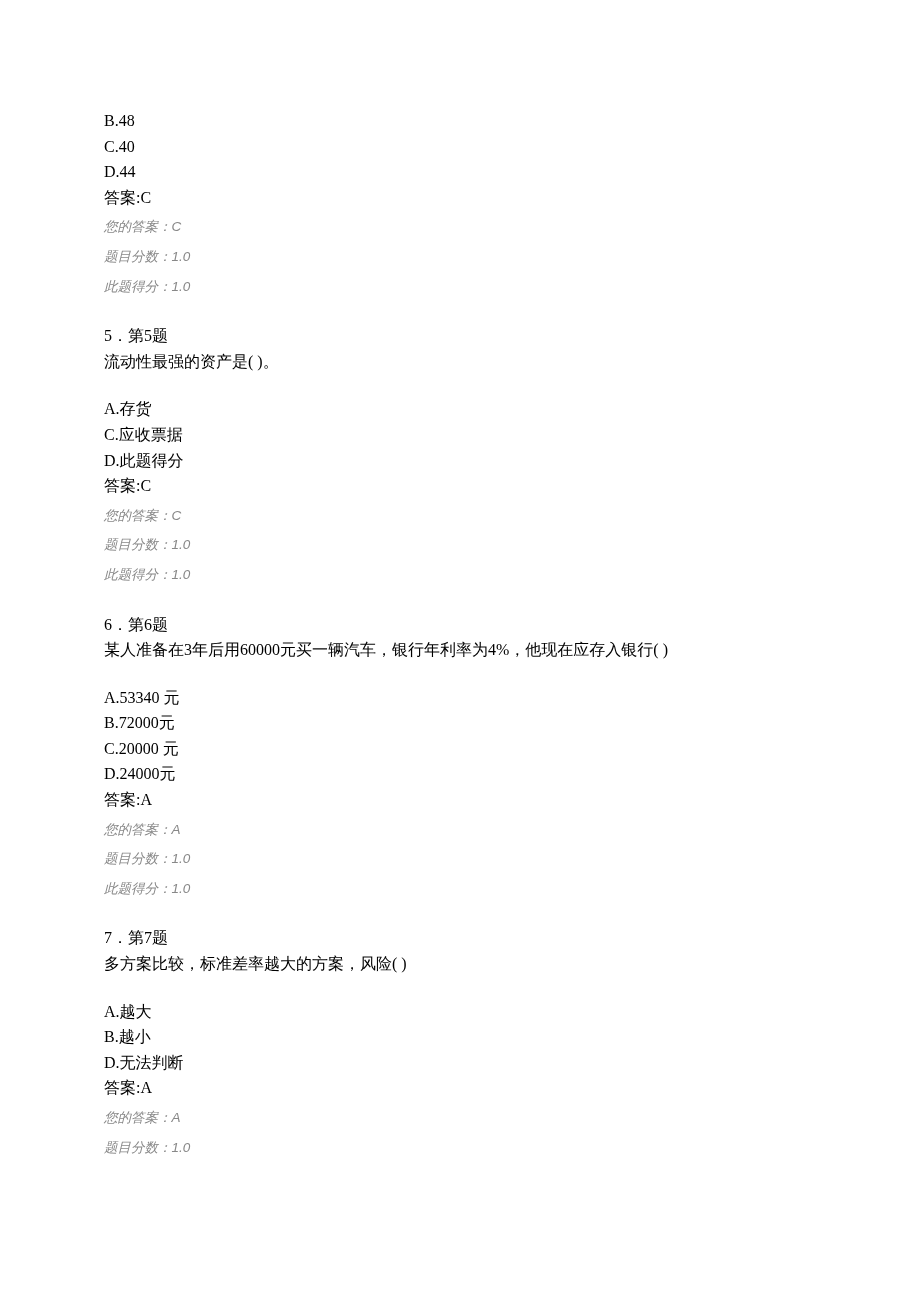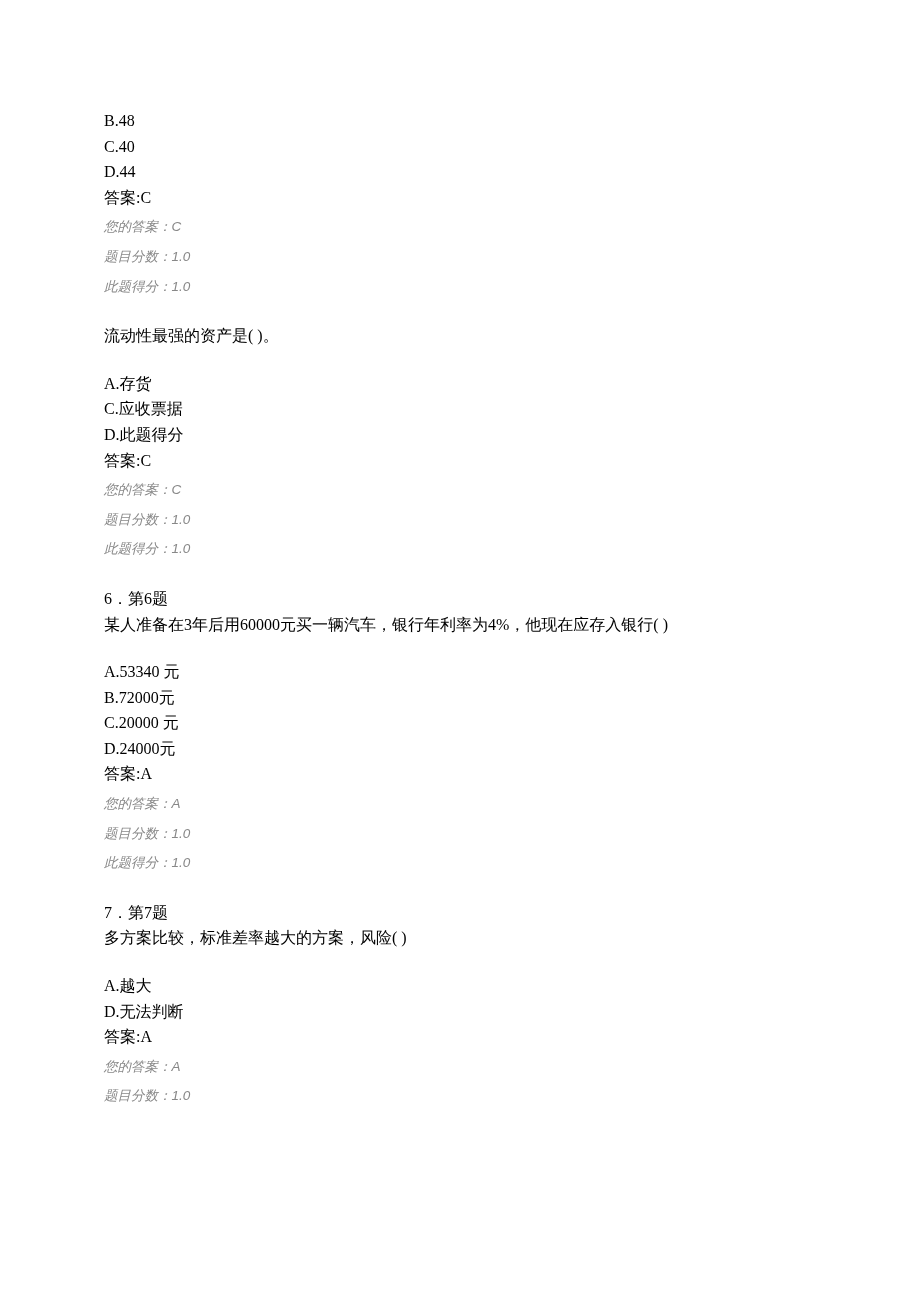--- a/index.html
+++ b/index.html
@@ -48,20 +48,21 @@
   <p class="line">B.48</p>
   <p class="line">C.40</p>
   <p class="line">D.44</p>
   <p class="line">答案:C</p>
   <p class="meta">您的答案：C</p>
   <p class="meta">题目分数：1.0</p>
   <p class="meta">此题得分：1.0</p>
 
   <div class="gap"></div>
 
+  <p class="line q-header">5．第5题</p>
   <p class="line">流动性最强的资产是( )。</p>
   <div class="blank"></div>
   <p class="line">A.存货</p>
   <p class="line">C.应收票据</p>
   <p class="line">D.此题得分</p>
   <p class="line">答案:C</p>
   <p class="meta">您的答案：C</p>
   <p class="meta">题目分数：1.0</p>
   <p class="meta">此题得分：1.0</p>
 
@@ -78,18 +79,19 @@
   <p class="meta">您的答案：A</p>
   <p class="meta">题目分数：1.0</p>
   <p class="meta">此题得分：1.0</p>
 
   <div class="gap"></div>
 
   <p class="line q-header">7．第7题</p>
   <p class="line">多方案比较，标准差率越大的方案，风险(       )</p>
   <div class="blank"></div>
   <p class="line">A.越大</p>
+  <p class="line">B.越小</p>
   <p class="line">D.无法判断</p>
   <p class="line">答案:A</p>
   <p class="meta">您的答案：A</p>
   <p class="meta">题目分数：1.0</p>
 
 </div>
 
 </body></html>

